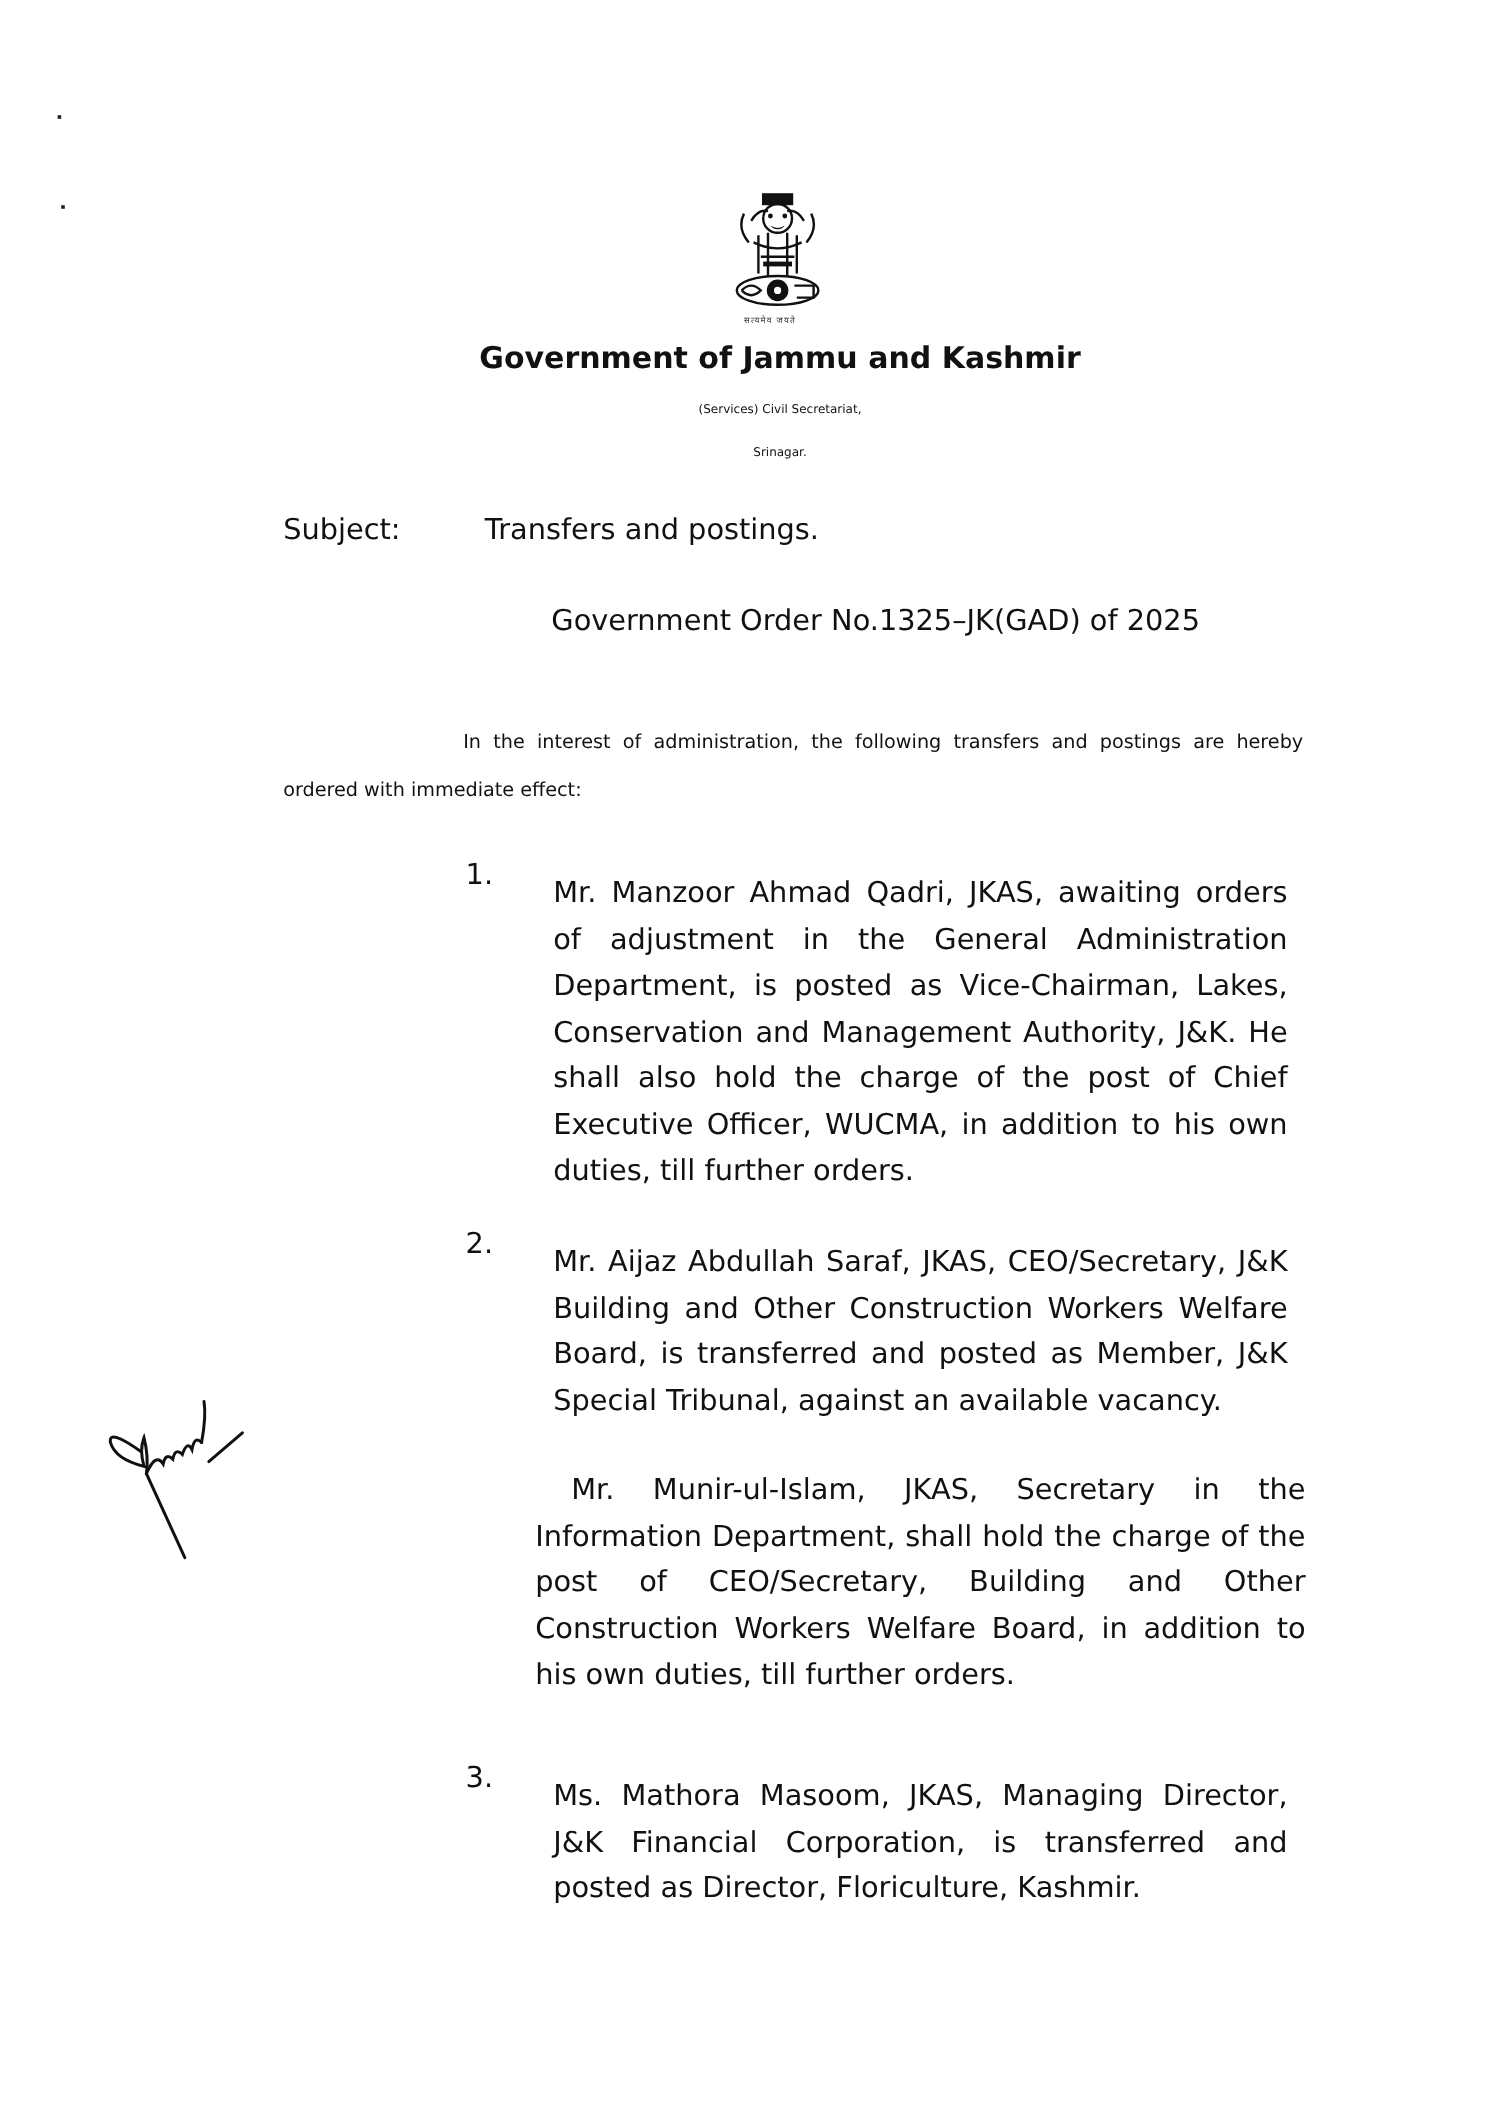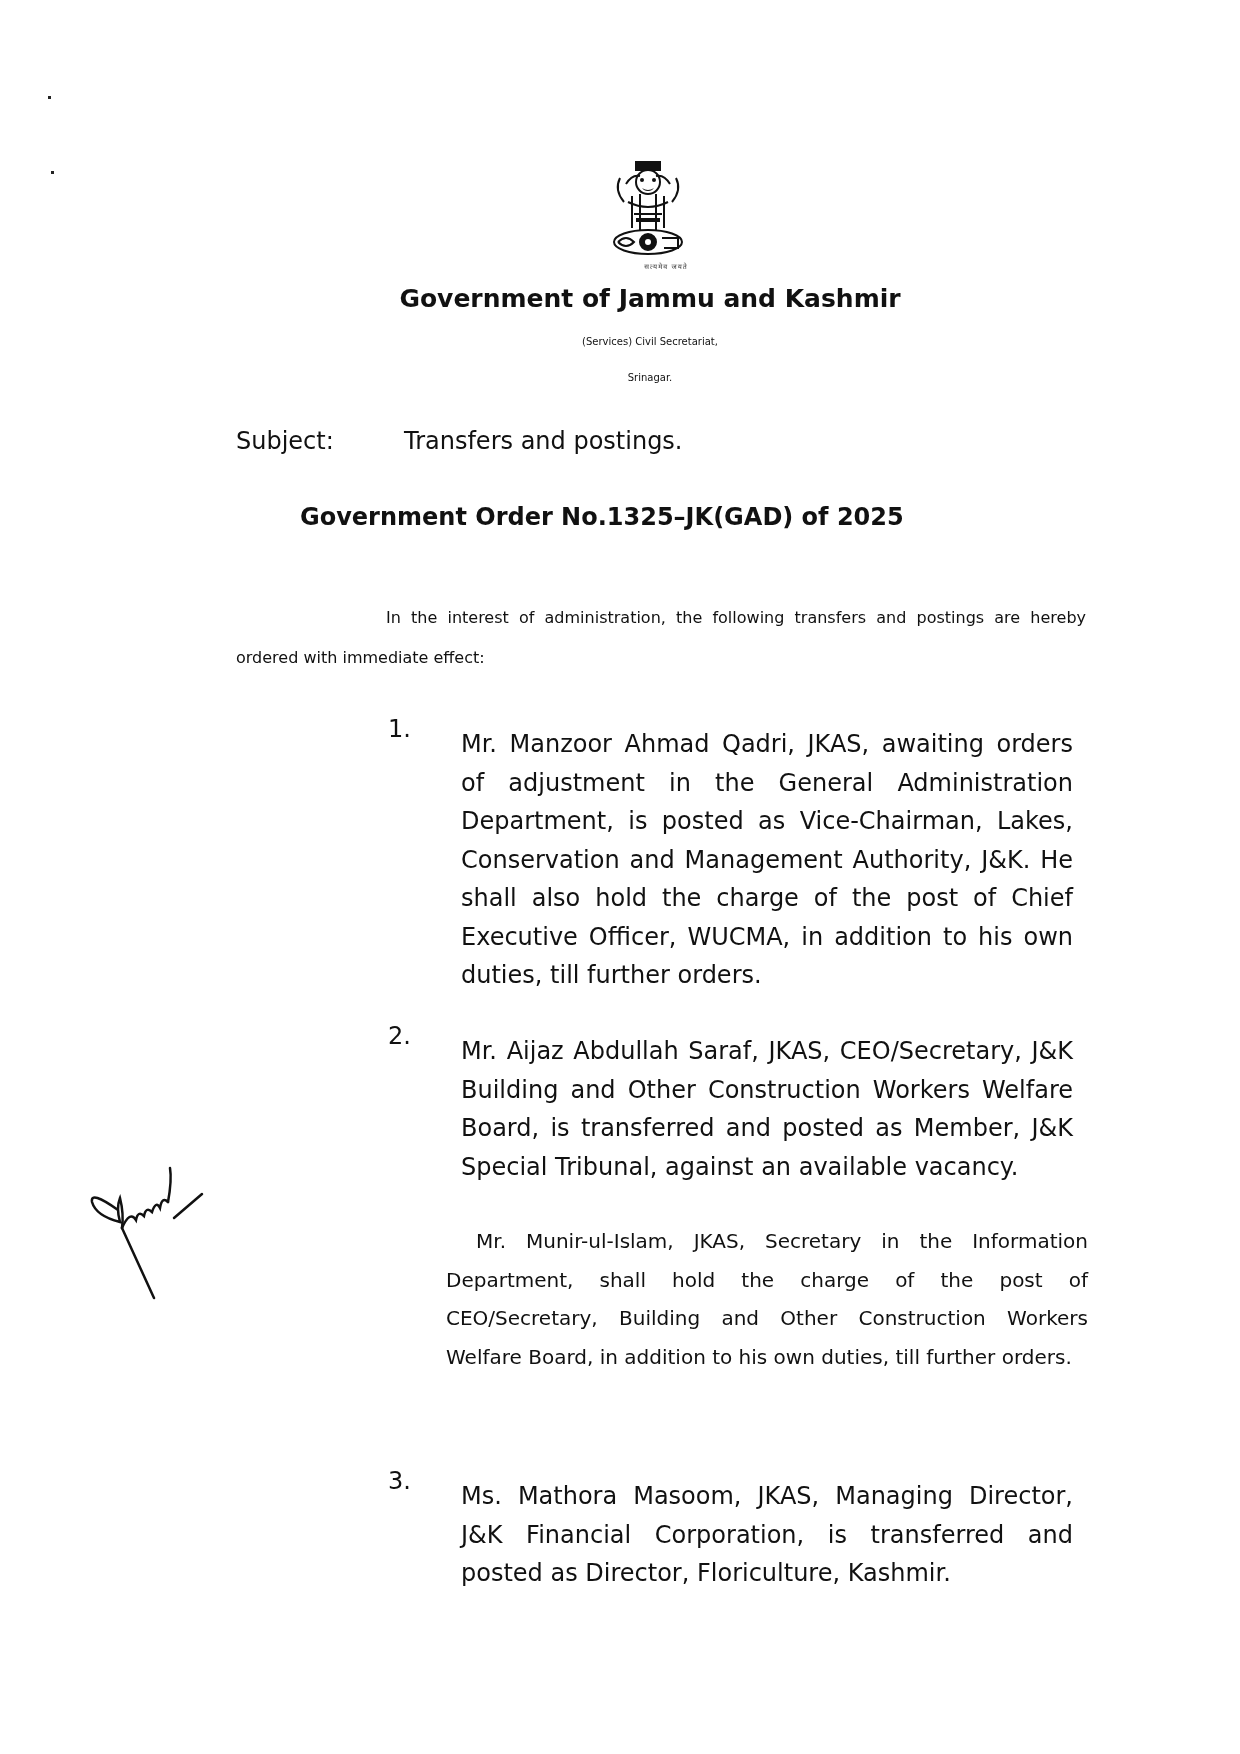--- a/index.html
+++ b/index.html
@@ -23,25 +23,24 @@
   }
   .emblem {
     position: absolute;
     left: 606px;
     top: 158px;
     width: 84px;
     height: 104px;
   }
   .motto {
     position: absolute;
-    left: 636px;
+    left: 620px;
     top: 262px;
     width: 60px;
     font-size: 7px;
-    text-align: center;
     color: #333;
     letter-spacing: 1px;
   }
   .header-block {
     position: absolute;
     left: 360px;
     top: 266px;
     width: 580px;
     text-align: center;
   }
@@ -70,22 +69,22 @@
     line-height: 32px;
     display: flex;
     gap: 16px;
   }
   .subject-label { width: 152px; }
   .order-block {
     position: absolute;
     left: 300px;
     top: 500px;
     width: 700px;
-    text-align: left;
-    font-weight: bold;
+    text-align: right;
+    font-weight: normal;
     font-size: 24px;
     line-height: 35px;
   }
   .intro {
     position: absolute;
     left: 236px;
     top: 598px;
     width: 850px;
     font-size: 16px;
     line-height: 40px;
@@ -108,21 +107,21 @@
   .item-text {
     flex: 1;
     text-align: justify;
     margin: 15px;
   }
   .sub-para {
     position: absolute;
     left: 446px;
     top: 1222px;
     width: 642px;
-    font-size: 20px;
+    font-size: 24px;
     line-height: 38.5px;
     text-align: justify;
     text-indent: 30px;
     margin: 0;
   }
   .signature {
     position: absolute;
     left: 80px;
     top: 1150px;
     width: 140px;

